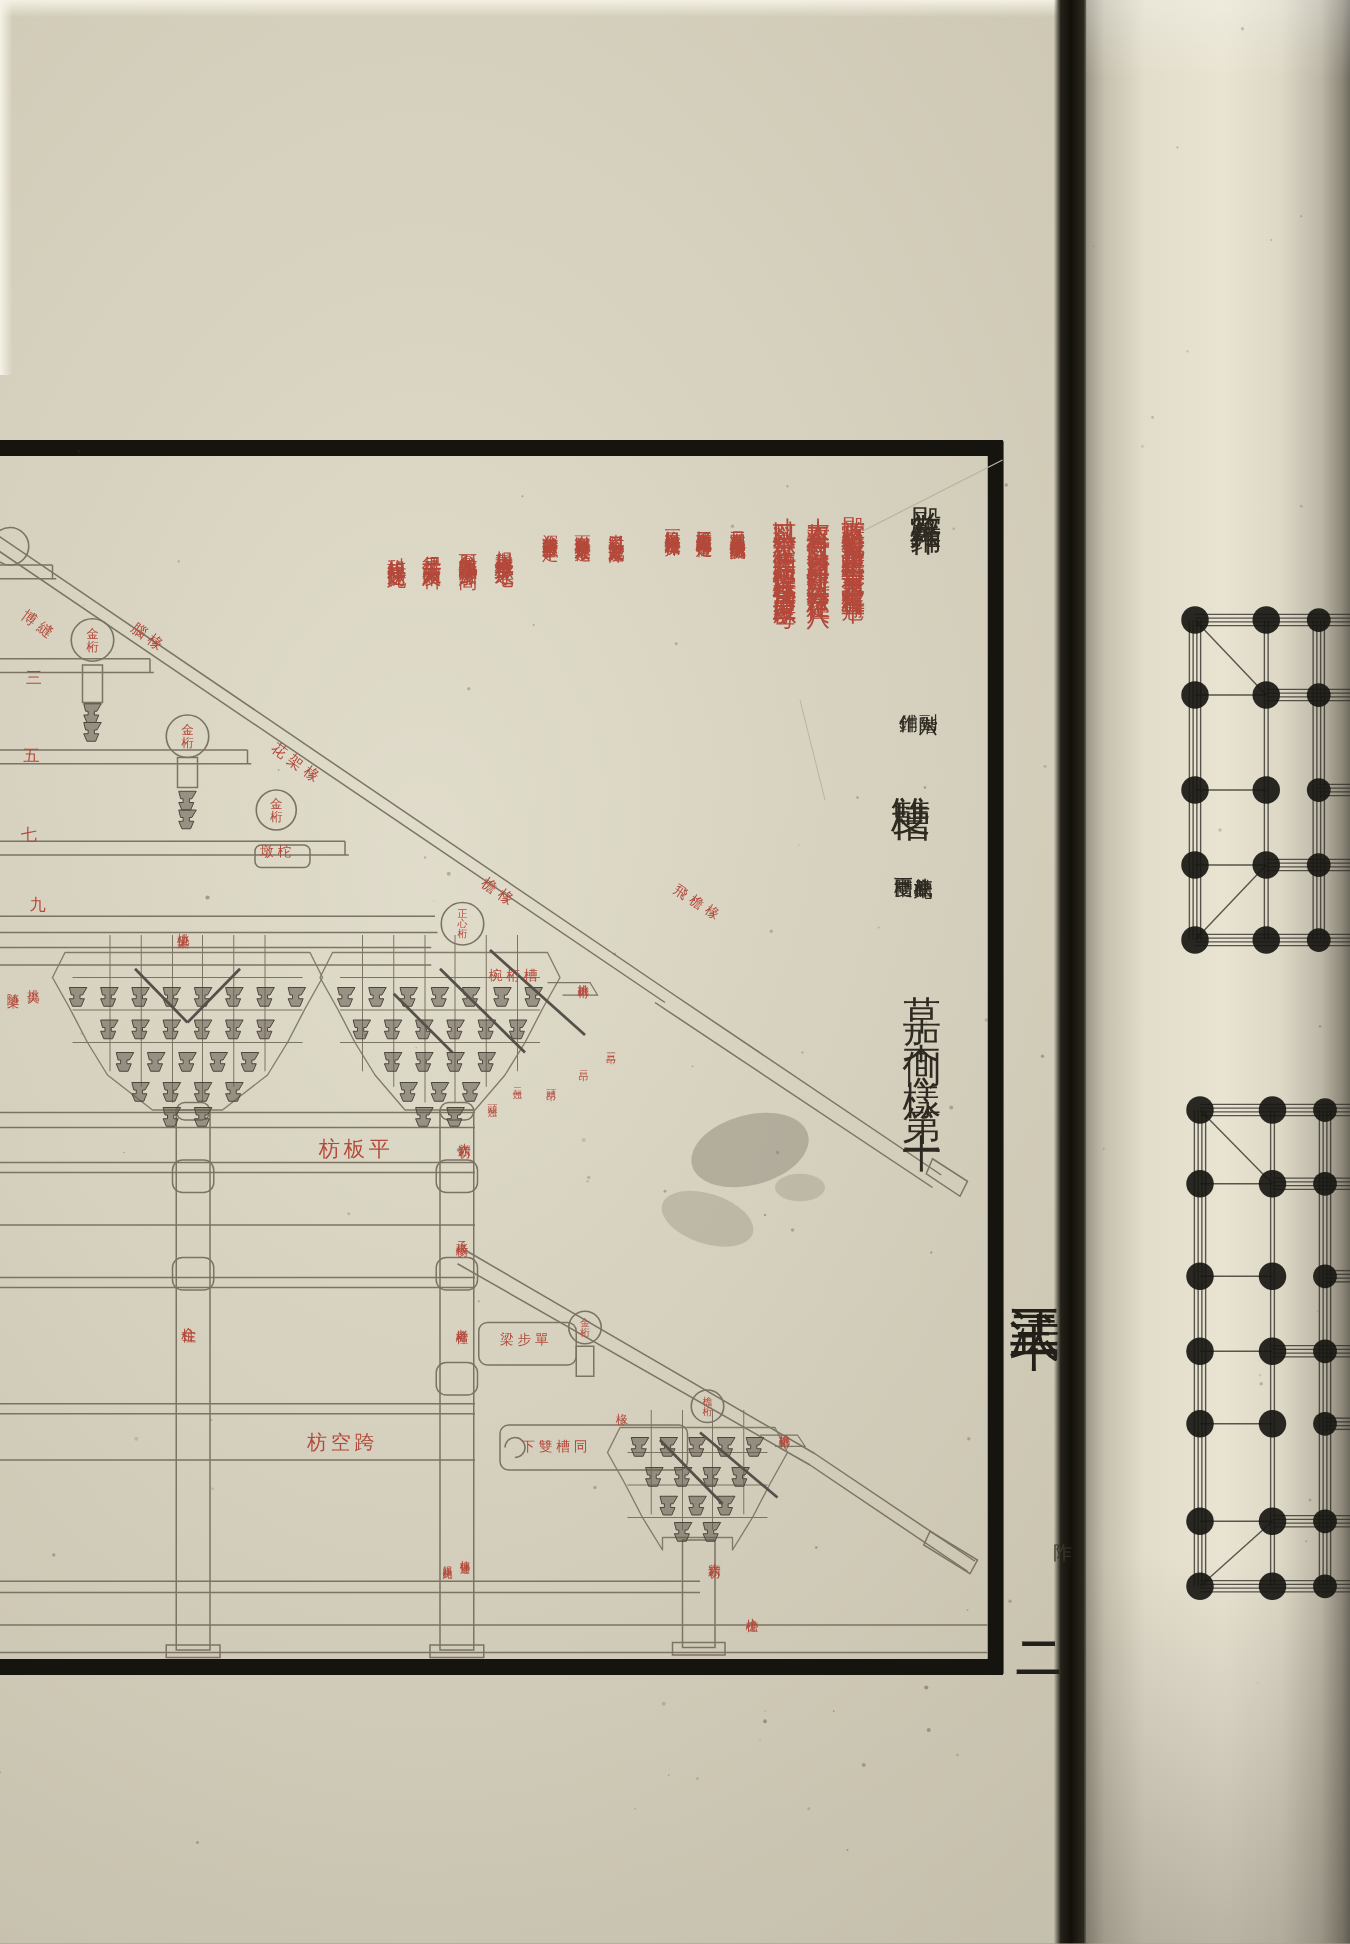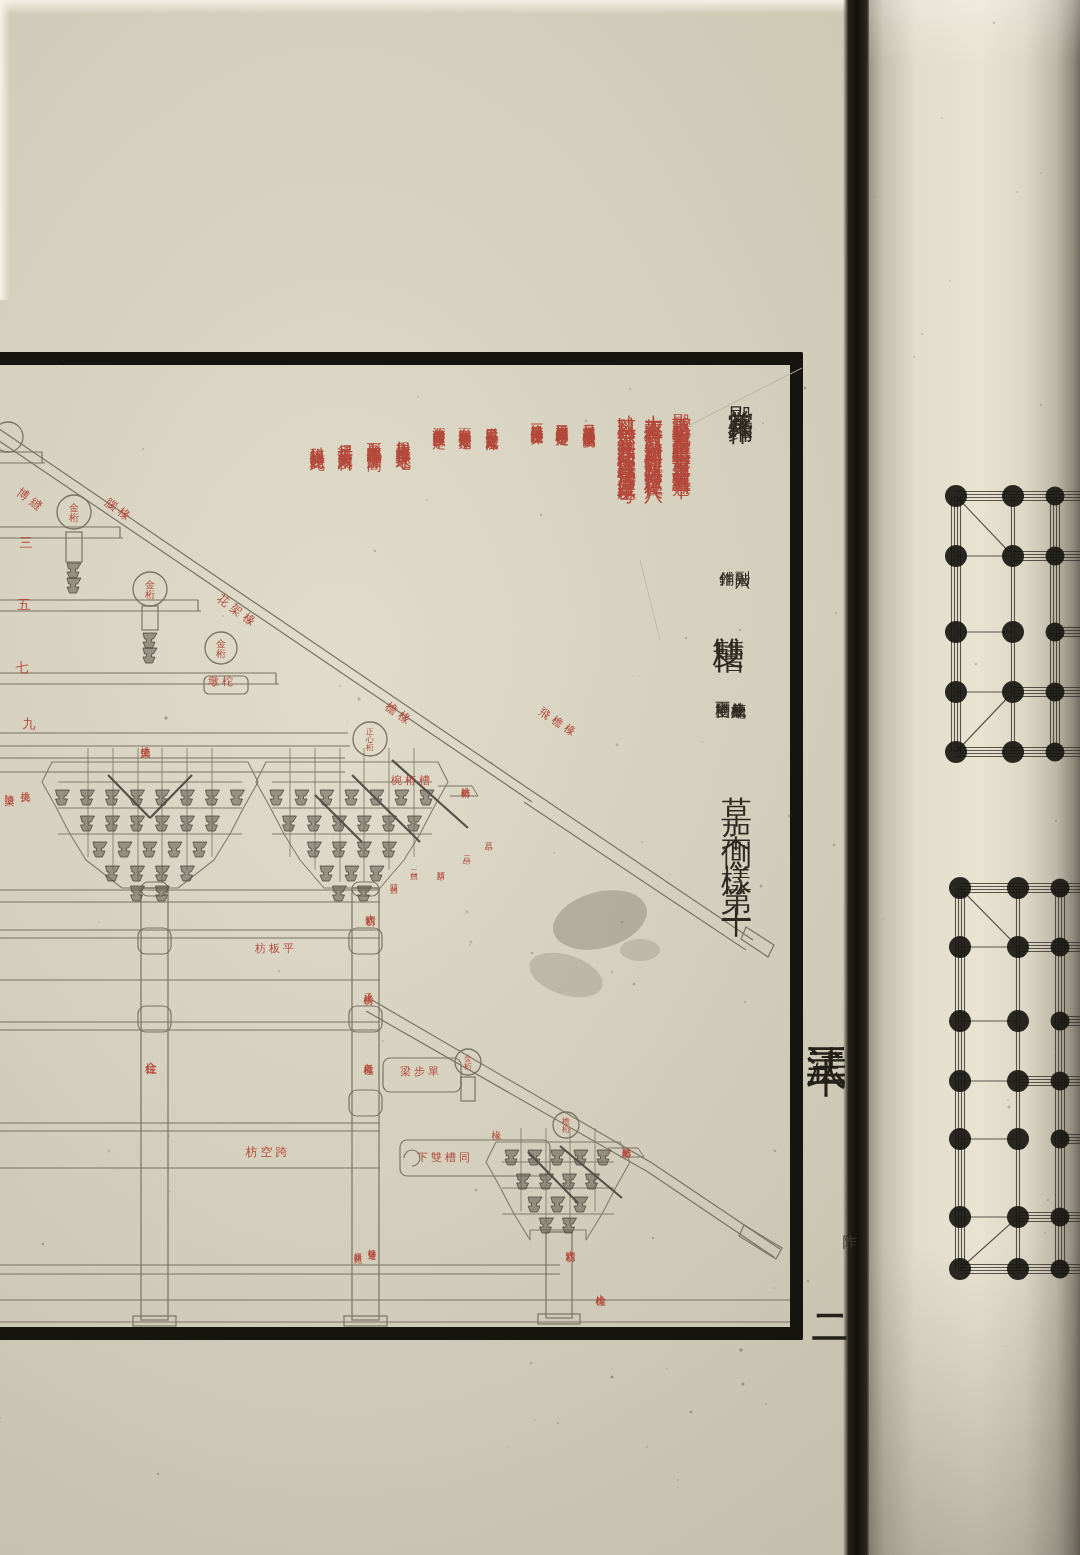--- a/index.html
+++ b/index.html
@@ -512,26 +512,26 @@
       <div class="lab v" style="left: 140px; top: 738px; font-size: 10px; letter-spacing: 1px; color: rgb(180, 73, 59);">桃尖梁</div>
       <div class="lab v" style="left: 20px; top: 783px; font-size: 10px; letter-spacing: 1px; color: rgb(180, 73, 59);">挑尖</div>
       <div class="lab v" style="left: 4px; top: 787px; font-size: 10px; letter-spacing: 1px; color: rgb(180, 73, 59);">隨梁</div>
       <div class="lab h" style="left: 391px; top: 775px; font-size: 11px; letter-spacing: 3px; color: rgb(180, 73, 59);">椀桁槽</div>
       <div class="lab v" style="left: 460.5px; top: 780px; font-size: 9px; letter-spacing: 1px; color: rgb(180, 73, 59);">挑檐桁</div>
       <div class="lab v" style="left: 389px; top: 878px; font-size: 8px; letter-spacing: 1px; color: rgb(180, 73, 59);">頭翹</div>
       <div class="lab v" style="left: 409px; top: 864px; font-size: 8px; letter-spacing: 1px; color: rgb(180, 73, 59);">二翹</div>
       <div class="lab v" style="left: 436px; top: 866px; font-size: 8px; letter-spacing: 1px; color: rgb(180, 73, 59);">頭昂</div>
       <div class="lab v" style="left: 462px; top: 850px; font-size: 8px; letter-spacing: 1px; color: rgb(180, 73, 59);">二昂</div>
       <div class="lab v" style="left: 484px; top: 836px; font-size: 8px; letter-spacing: 1px; color: rgb(180, 73, 59);">三昂</div>
-      <div class="lab h" style="left: 255px; top: 943px; font-size: 11px; letter-spacing: 3px; color: rgb(180, 73, 59);">枋板平</div>
+      <div class="lab h" style="left: 255px; top: 912px; font-size: 17px; letter-spacing: 3px; color: rgb(180, 73, 59);">枋板平</div>
       <div class="lab v" style="left: 365px; top: 906px; font-size: 10px; letter-spacing: 1px; color: rgb(180, 73, 59);">大額枋</div>
       <div class="lab v" style="left: 363px; top: 985px; font-size: 10px; letter-spacing: 1px; color: rgb(180, 73, 59);">承椽枋</div>
       <div class="lab v" style="left: 363px; top: 1055px; font-size: 10px; letter-spacing: 1px; color: rgb(180, 73, 59);">老檐柱</div>
       <div class="lab v" style="left: 145px; top: 1052px; font-size: 12px; letter-spacing: 1px; color: rgb(180, 73, 59);">金柱</div>
-      <div class="lab h" style="left: 245.5px; top: 1146px; font-size: 12px; letter-spacing: 3px; color: rgb(180, 73, 59);">枋空跨</div>
+      <div class="lab h" style="left: 245.5px; top: 1146px; font-size: 16px; letter-spacing: 3px; color: rgb(180, 73, 59);">枋空跨</div>
       <div class="lab h" style="left: 400px; top: 1066px; font-size: 11px; letter-spacing: 3px; color: rgb(180, 73, 59);">梁步單</div>
       <div class="lab v" style="left: 491px; top: 1122px; font-size: 10px; letter-spacing: 1px; color: rgb(180, 73, 59);">椽</div>
       <div class="lab h" style="left: 417px; top: 1152px; font-size: 11px; letter-spacing: 3px; color: rgb(180, 73, 59);">下雙槽同</div>
       <div class="lab v" style="left: 621.5px; top: 1140px; font-size: 9px; letter-spacing: 1px; color: rgb(180, 73, 59);">挑檐桁</div>
       <div class="lab v" style="left: 565px; top: 1242px; font-size: 10px; letter-spacing: 1px; color: rgb(180, 73, 59);">大額枋</div>
       <div class="lab v" style="left: 595px; top: 1286px; font-size: 10px; letter-spacing: 1px; color: rgb(180, 73, 59);">小檐柱</div>
       <div class="lab v" style="left: 367px; top: 1242px; font-size: 8px; letter-spacing: 1px; color: rgb(180, 73, 59);">柱徑變通</div>
       <div class="lab v" style="left: 353px; top: 1246px; font-size: 8px; letter-spacing: 1px; color: rgb(180, 73, 59);">規矩仿此</div>
     </div>
 </div>

